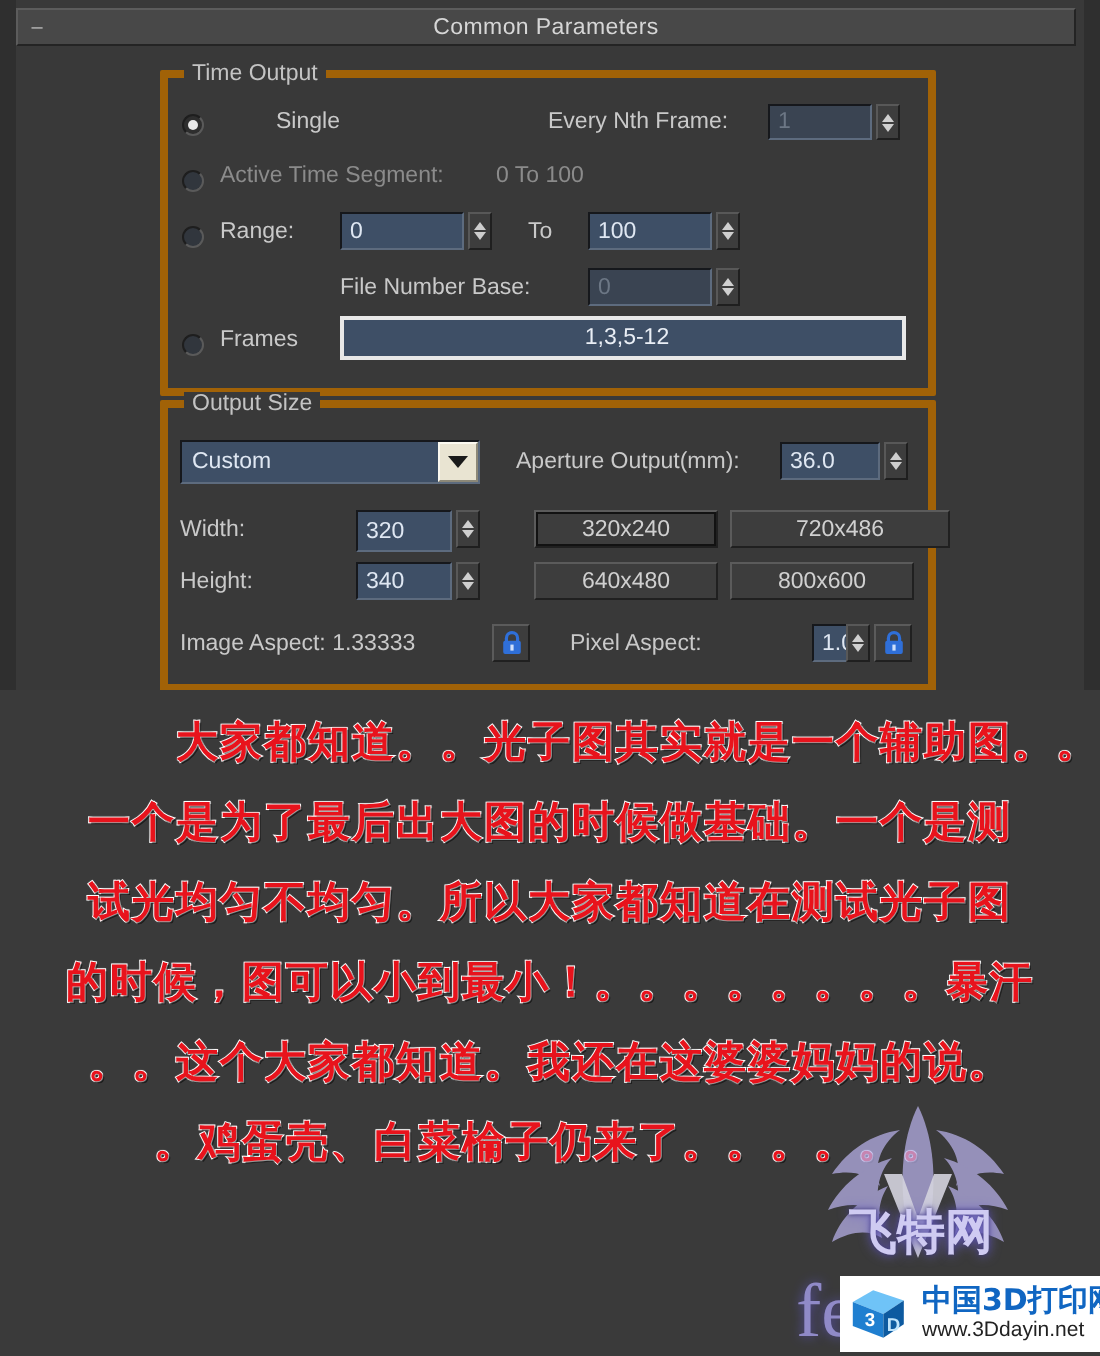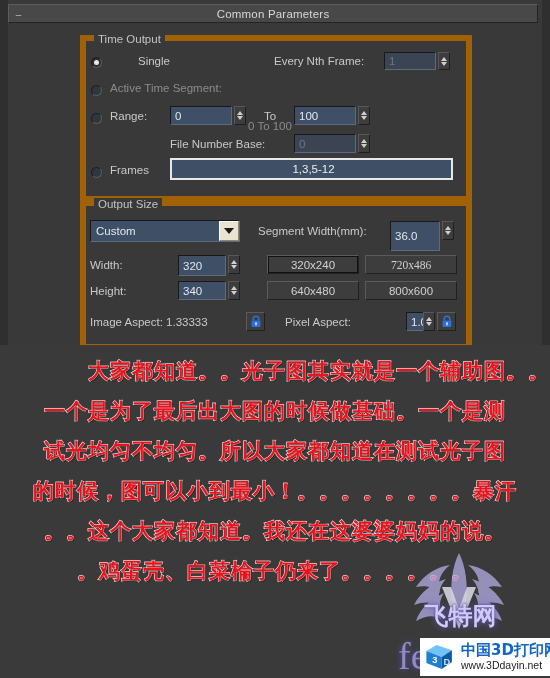--- a/index.html
+++ b/index.html
@@ -28,21 +28,21 @@
   }
   .rollout-collapse{
     position:absolute;left:5px;top:50%;transform:translateY(-50%);
     width:9px;height:9px;color:#b8b8b8;font-size:10px;line-height:9px;
     text-align:center;
   }
   .panel-edge-l{position:absolute;left:0;top:0;width:8px;height:345px;background:#2f2f2f;}
   .panel-edge-r{position:absolute;right:0;top:0;width:8px;height:345px;background:#2f2f2f;}
 
   
-  .groupbox{position:absolute;border:6px solid #a16207;border-radius:1px;text-align:right;}
+  .groupbox{position:absolute;border:4px solid #a16207;border-radius:1px;text-align:right;}
   .groupbox > .gb-label{
     position:absolute;left:8px;top:-8px;background:#393939;
     padding:0 4px;color:#c3c3c3;font-size:11.5px;
   }
 
   .lbl{position:absolute;color:#c9c9c9;font-size:11.5px;white-space:nowrap;}
   .lbl.dim{color:#8b8b8b;}
 
   
   .radio{position:absolute;width:11px;height:11px;border-radius:50%;
@@ -179,21 +179,21 @@
   <div class="field disabled" style="left:384px;top:52px;width:52px;height:18px;">
     <span>1</span>
   </div>
   <div class="spin" style="left:438px;top:52px;">
     <span class="ar up"></span>
     <span class="ar dn"></span>
   </div>
 
   <div class="radio off" style="left:91px;top:85px;"></div>
   <span class="lbl dim" style="left:110px;top:82px;">Active Time Segment:</span>
-  <span class="lbl dim" style="left:248px;top:82px;margin-top:38px;">0 To 100</span>
+  <span class="lbl dim" style="left:248px;top:82px;">0 To 100</span>
 
   <div class="radio off" style="left:91px;top:113px;"></div>
   <span class="lbl" style="left:110px;top:110px;">Range:</span>
   <div class="field" style="left:170px;top:106px;width:62px;height:19px;">
     <span>0</span>
   </div>
   <div class="spin" style="left:234px;top:106px;height:19px;">
     <span class="ar up"></span>
     <span class="ar dn"></span>
   </div>
@@ -225,22 +225,22 @@
     <span class="gb-label">Output Size</span>
   </div>
 
   <div class="dropdown" style="left:90px;top:220px;width:150px;height:22px;">
     <span class="dd-text">Custom</span>
     <span class="dd-btn">
       <span class="car"></span>
     </span>
   </div>
 
-  <span class="lbl" style="left:258px;top:225px;">Segment Width(mm):</span>
-  <div class="field" style="left:390px;top:221px;width:50px;height:30px;">
+  <span class="lbl" style="left:258px;top:225px;">Aperture Output(mm):</span>
+  <div class="field" style="left:390px;top:221px;width:50px;height:19px;">
     <span>36.0</span>
   </div>
   <div class="spin" style="left:442px;top:221px;height:19px;">
     <span class="ar up"></span>
     <span class="ar dn"></span>
   </div>
 
   <span class="lbl" style="left:90px;top:259px;">Width:</span>
   <div class="field" style="left:178px;top:255px;width:48px;height:21px;">
     <span>320</span>
@@ -255,21 +255,21 @@
     <span>340</span>
   </div>
   <div class="spin" style="left:228px;top:281px;height:19px;">
     <span class="ar up"></span>
     <span class="ar dn"></span>
   </div>
 
   <div class="btn active" style="left:267px;top:255px;width:92px;height:19px;">
     <span>320x240</span>
   </div>
-  <div class="btn" style="left:365px;top:255px;width:92px;height:19px;font-family:Liberation Serif, serif;">
+  <div class="btn" style="left:365px;top:255px;width:110px;height:19px;">
     <span>720x486</span>
   </div>
   <div class="btn" style="left:267px;top:281px;width:92px;height:19px;">
     <span>640x480</span>
   </div>
   <div class="btn" style="left:365px;top:281px;width:92px;height:19px;">
     <span>800x600</span>
   </div>
 
   <span class="lbl" style="left:90px;top:316px;">Image Aspect: 1.33333</span>

